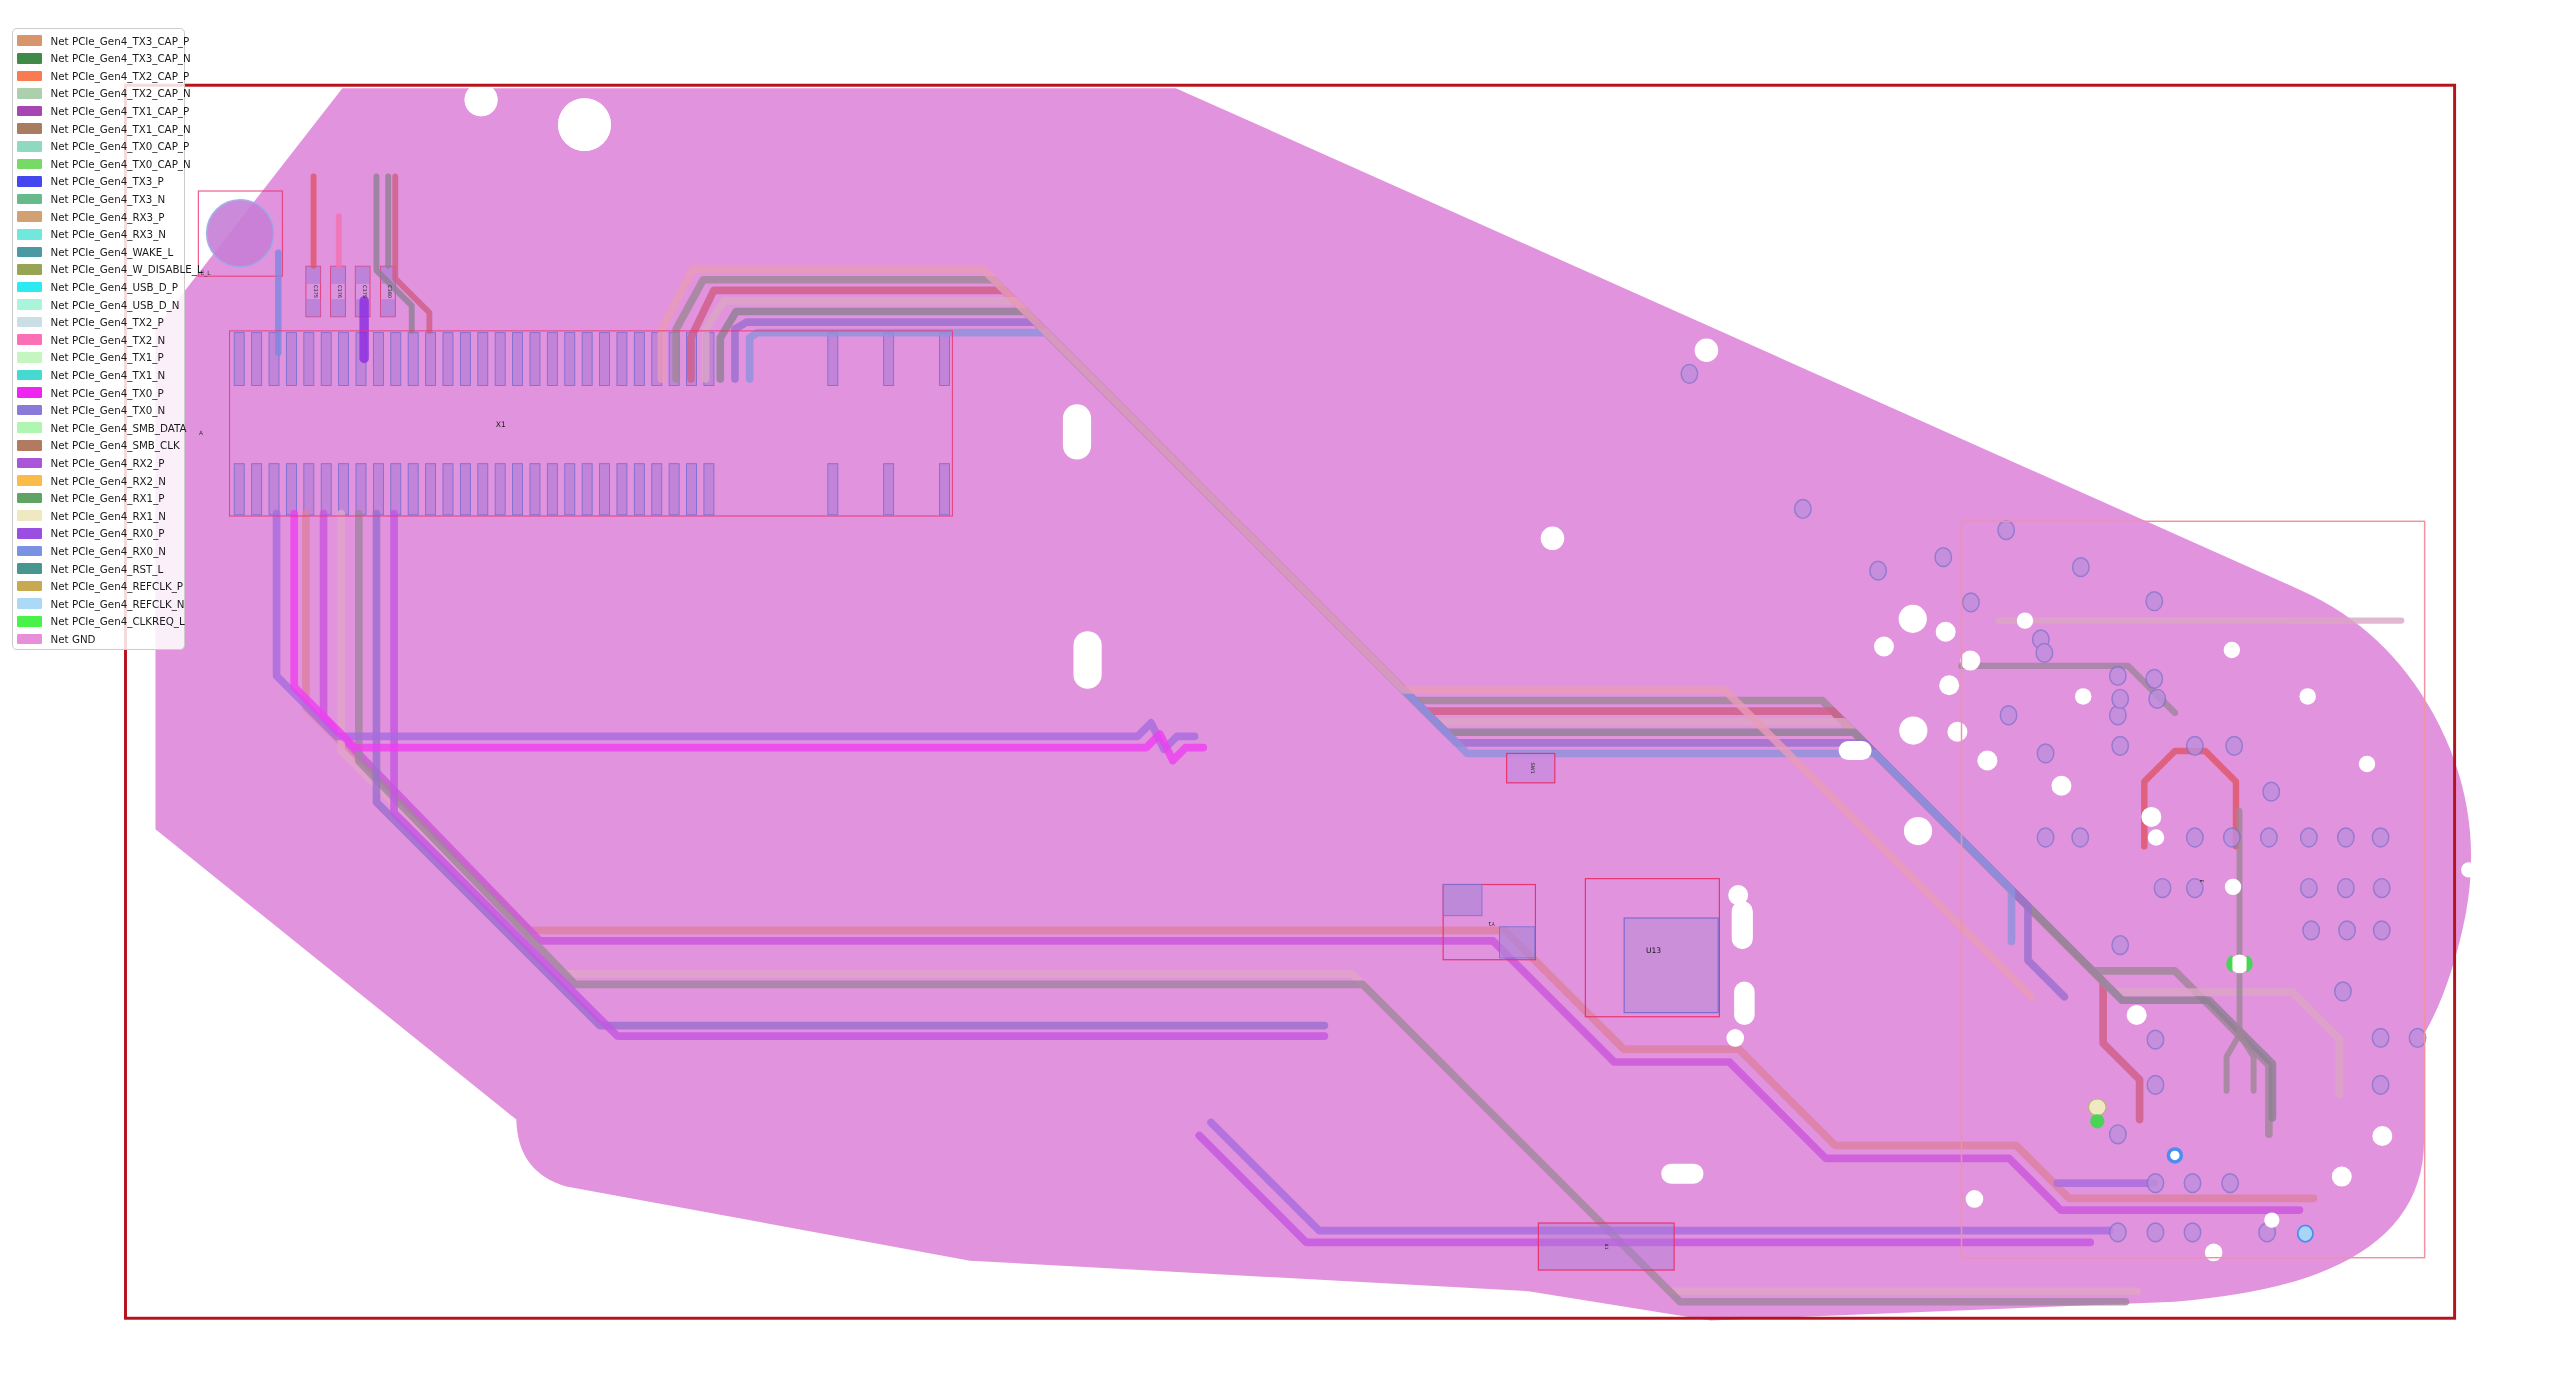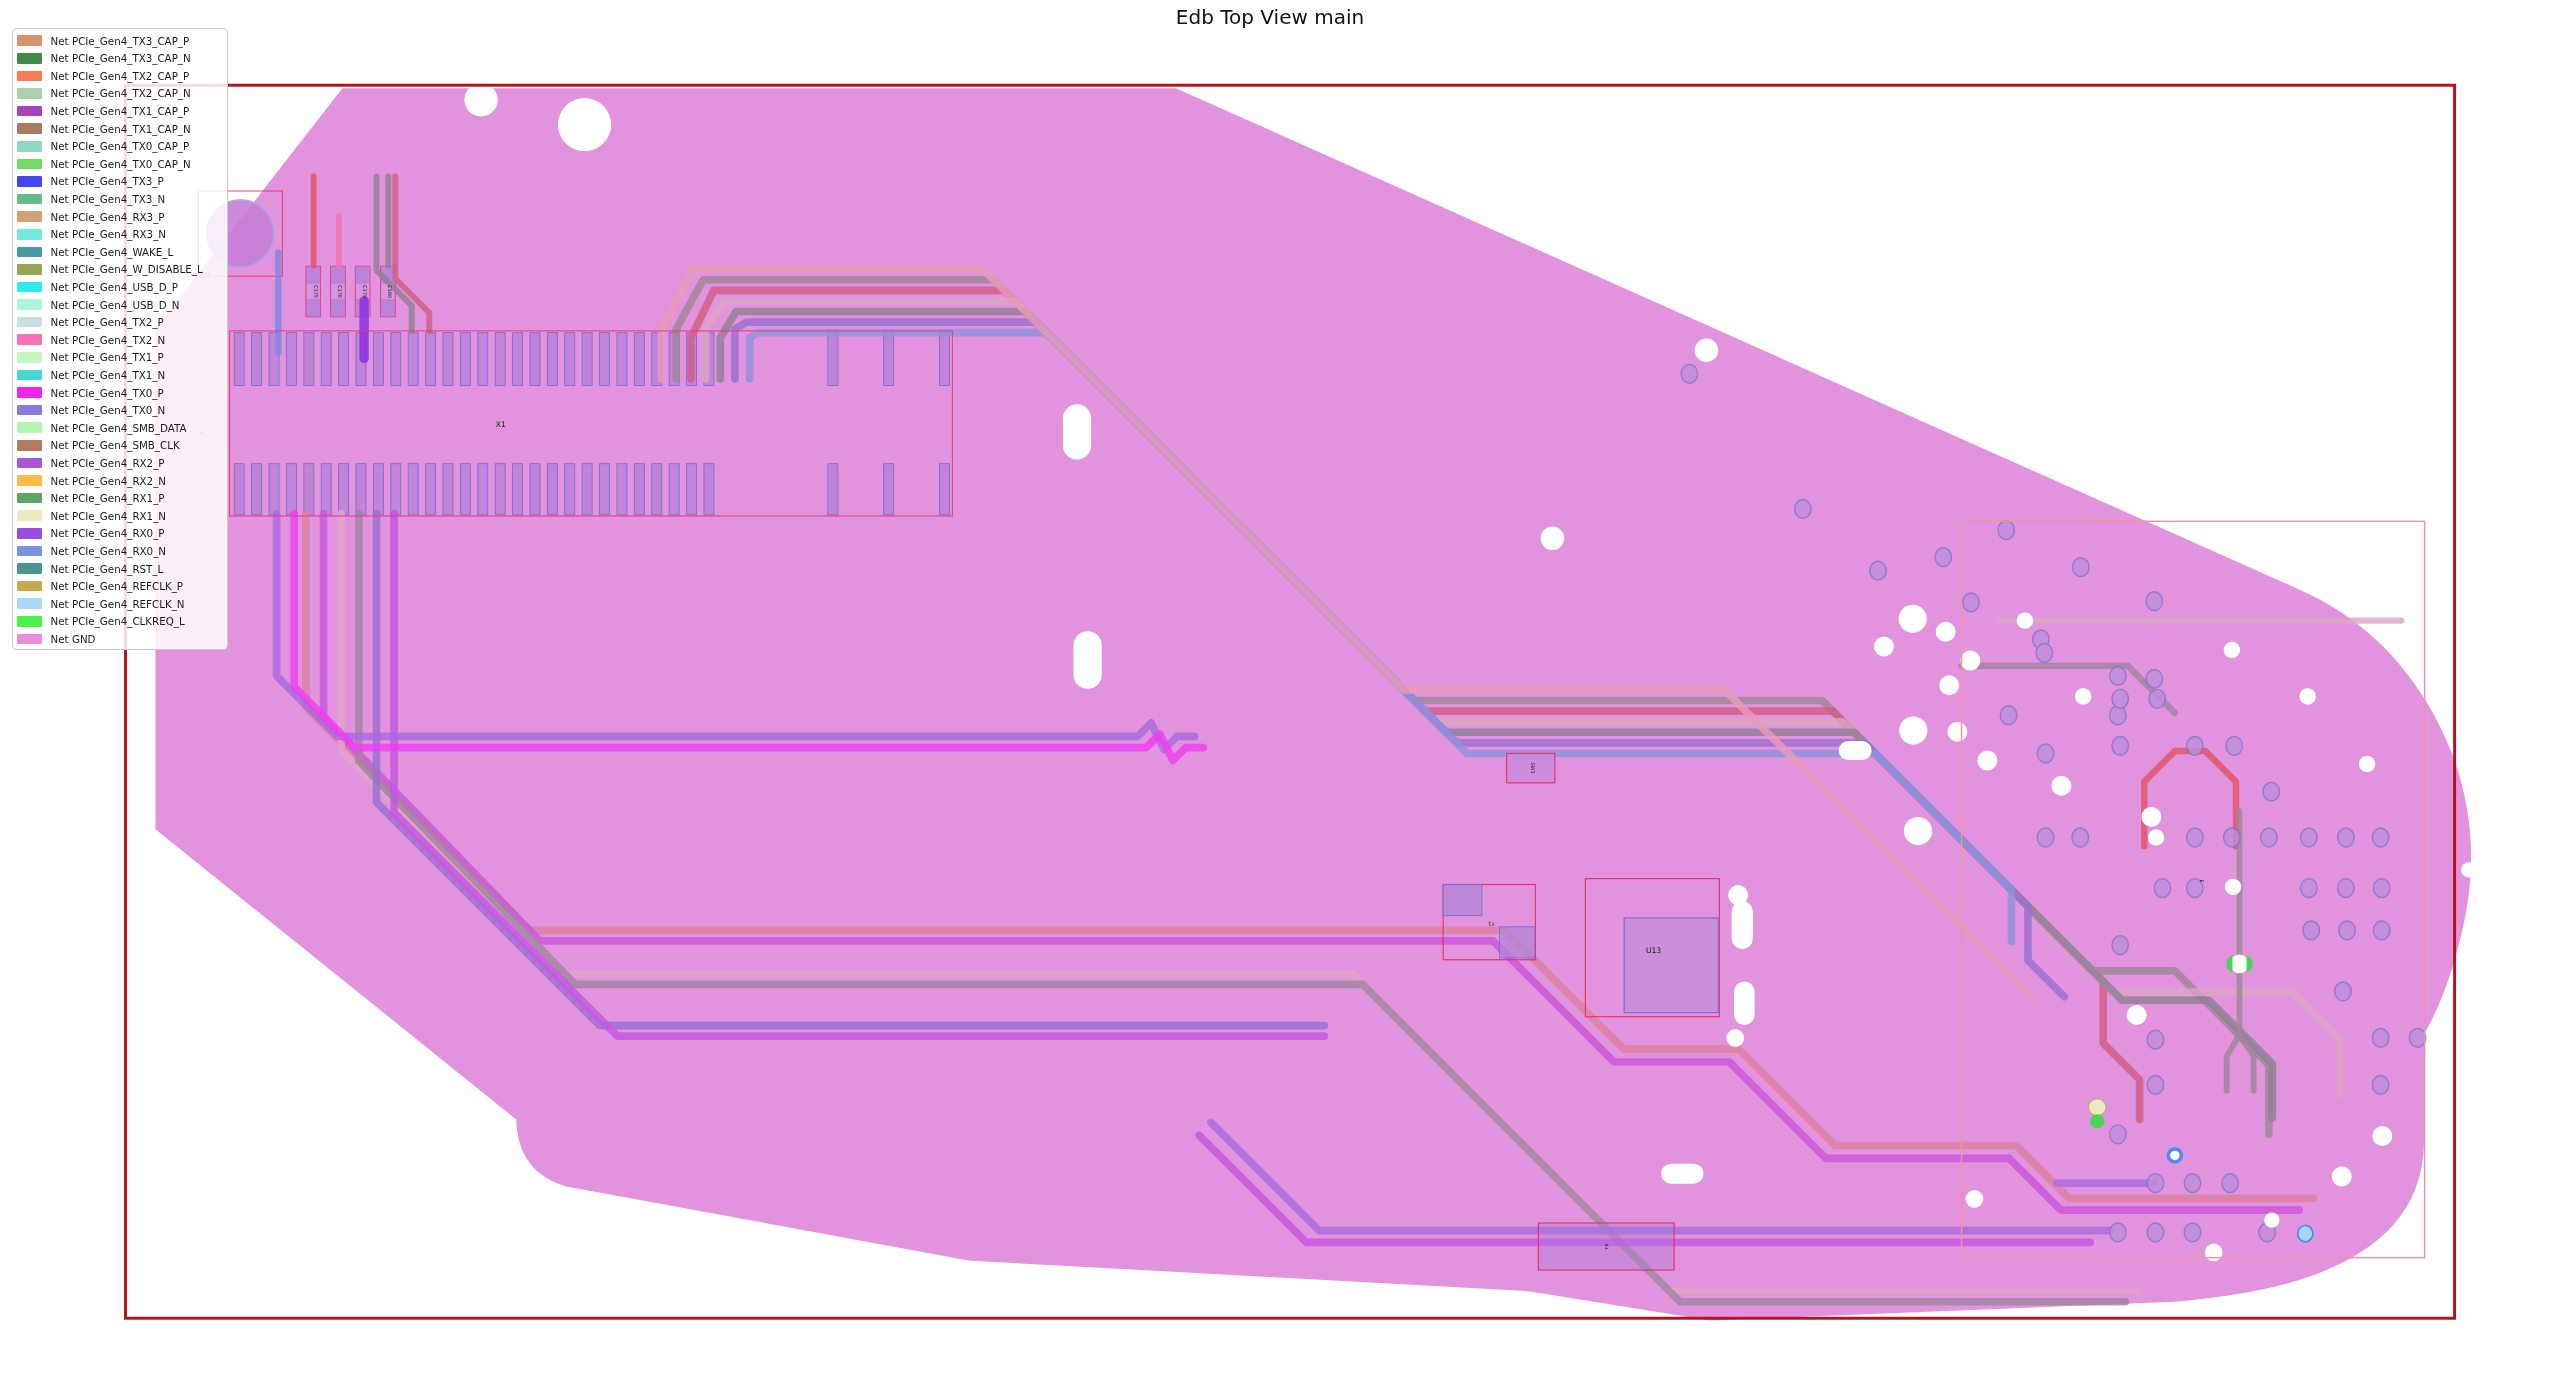--- a/index.html
+++ b/index.html
@@ -2,21 +2,21 @@
 <html style="--comp-outline: #e8336e;font-size:9.4px"><head>
 <meta charset="utf-8">
 <style>
   html,body{margin:0;padding:0;width:2576px;height:1387px;background:#ffffff;overflow:hidden;
             font-family:"DejaVu Sans",sans-serif;}
   #stage{position:absolute;inset:0;width:2576px;height:1387px;}
   #board-svg{position:absolute;left:0;top:0;}
   #fig-title{position:absolute;top:4.7px;left:0;width:2540px;text-align:center;
              font-size:20px;color:#111;}
   
-  #legend{position:absolute;left:12.3px;top:28px;width:216px;height:622px;
+  #legend{position:absolute;left:12.3px;top:28px;width:173px;height:622px;
           background:rgba(255,255,255,0.85);border:0.9px solid #cccccc;border-radius:4.7px;
           box-sizing:border-box;padding:2.9px 0 0 0;z-index:10;}
   .legend-row{height:17.6px;display:flex;align-items:center;padding-left:4.1px;}
   .legend-swatch{width:25px;height:10.6px;border-radius:1.2px;flex:0 0 auto;margin-right:8.2px;}
   .legend-label{font-size:10.3px;color:#1a1a1a;white-space:nowrap;}
   text{font-family:"DejaVu Sans",sans-serif;}
 </style>
 </head>
 <body>
 
@@ -282,21 +282,20 @@
       <text font-size="8" transform="rotate(90,3742,1499)" x="3742" y="1499" text-anchor="middle">E</text>
       <text x="341" y="468" font-size="10" fill="#333">E_L</text>
       <text x="338" y="741" font-size="10" fill="#333">A</text>
     </g>
 
     <rect id="region-rect" x="3337" y="887" width="788" height="1253" fill="none" stroke-width="2.5" stroke="#f0939e"></rect>
 
     <rect id="outline-rect" x="213" y="145" width="3963" height="2098" fill="none" stroke-width="5" stroke="#b5121b"></rect>
   </svg>
 
-  <div id="fig-title">Edb Top View main</div>
 
   <div id="legend">
       <div class="legend-row">
         <span class="legend-swatch" style="background: rgb(216, 149, 107);"></span>
         <span class="legend-label">Net PCIe_Gen4_TX3_CAP_P</span>
       </div>
       <div class="legend-row">
         <span class="legend-swatch" style="background: rgb(63, 138, 70);"></span>
         <span class="legend-label">Net PCIe_Gen4_TX3_CAP_N</span>
       </div>

